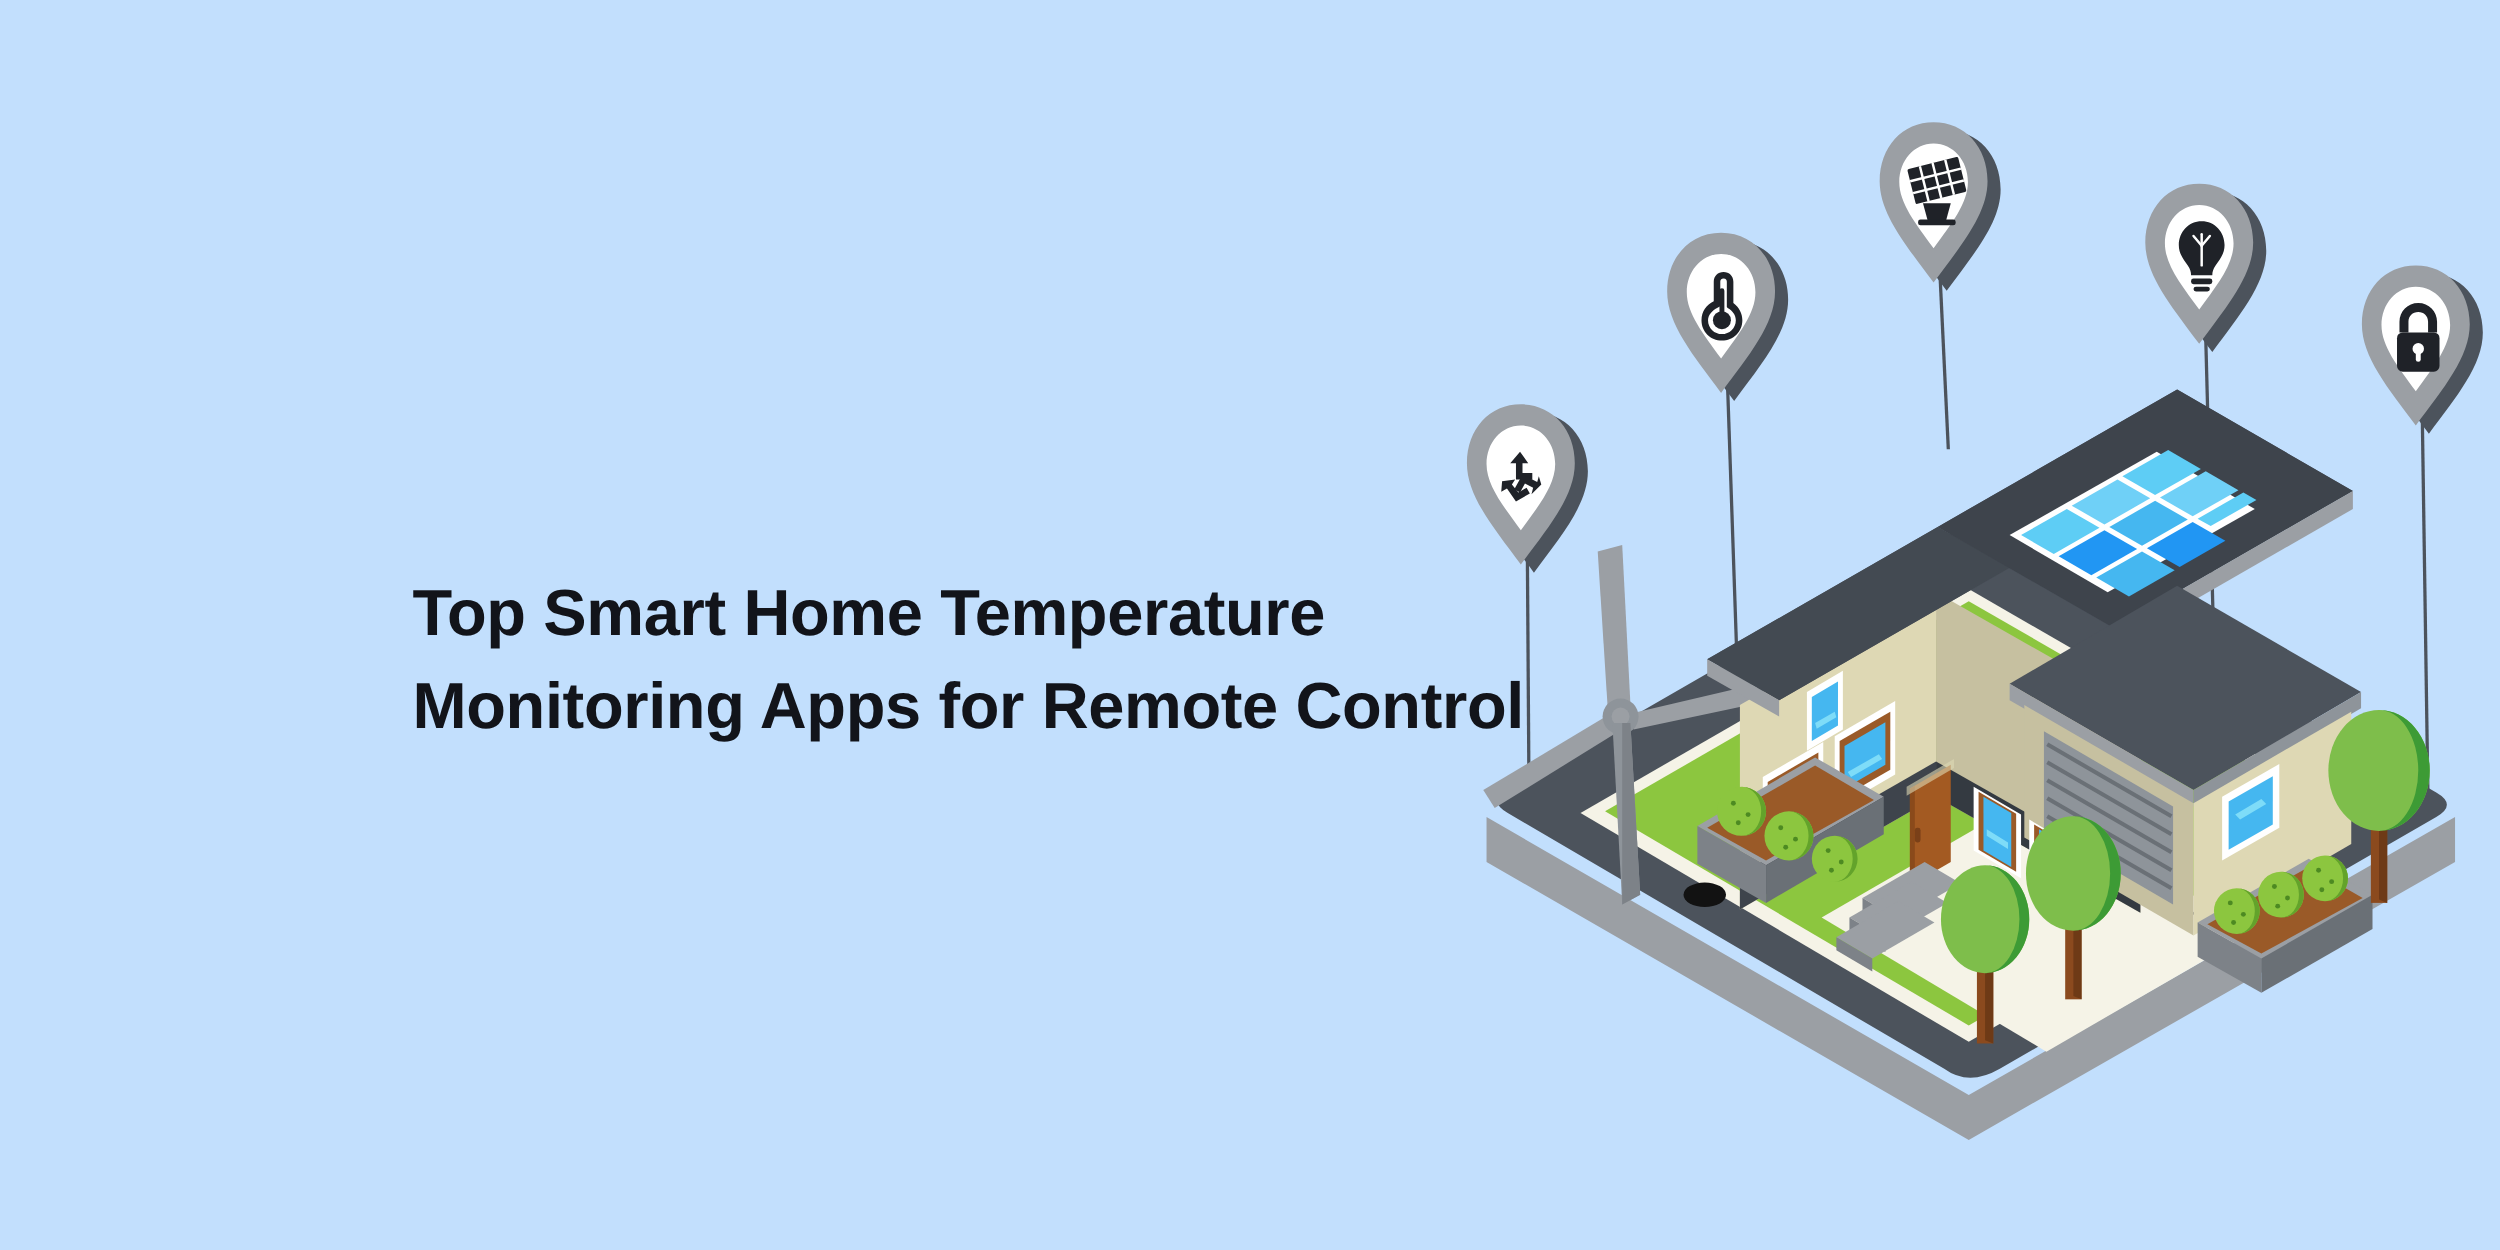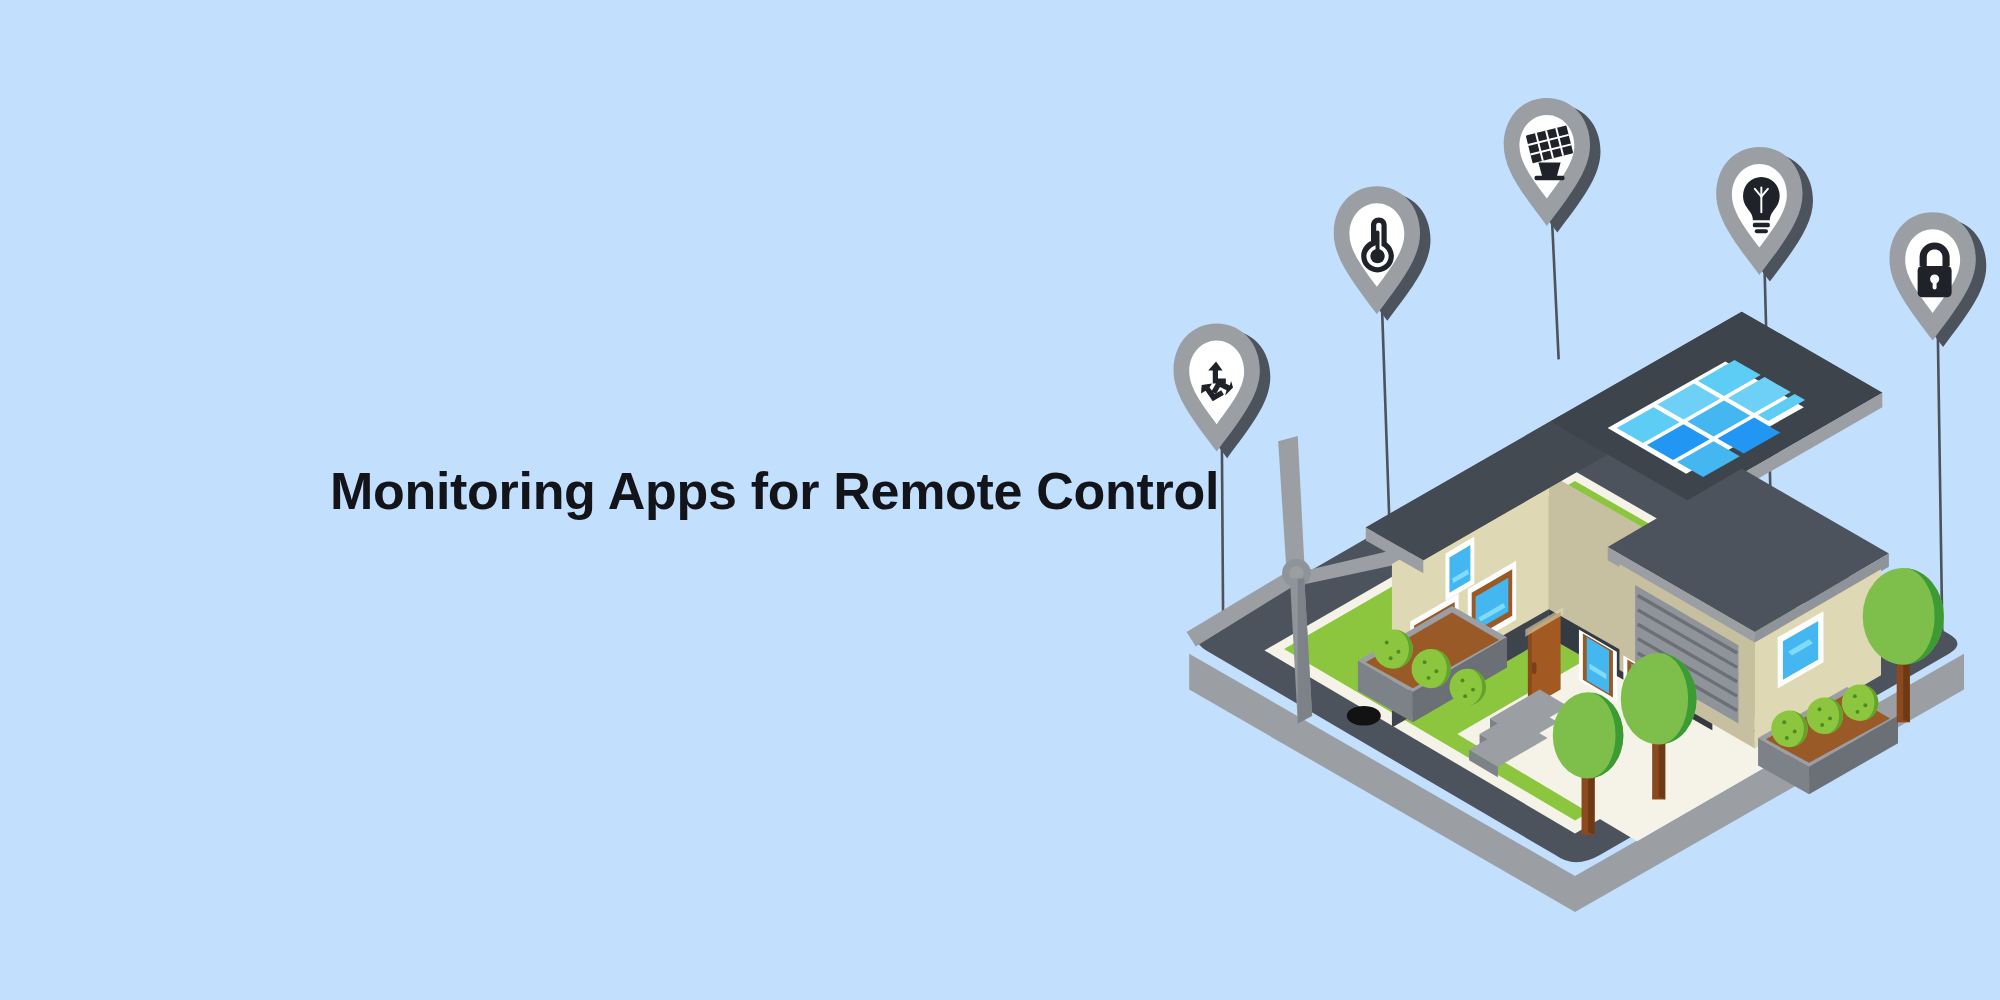--- a/index.html
+++ b/index.html
@@ -32,20 +32,21 @@
     width:850px; height:880px;
   }
   #art svg{display:block;width:100%;height:100%;}
 </style>
 </head>
 <body style="background: rgb(194, 223, 253);">
 
 <div id="banner">
 
   <h1 id="headline" style="color: rgb(18, 20, 26);">
+    <span class="line">Top Smart Home Temperature</span>
     <span class="line">Monitoring Apps for Remote Control</span>
   </h1>
 
   <div id="art">
     <svg viewBox="0 0 1300 1340" xmlns="http://www.w3.org/2000/svg">
 
       <defs>
 
         <g id="pin-shape">
 

